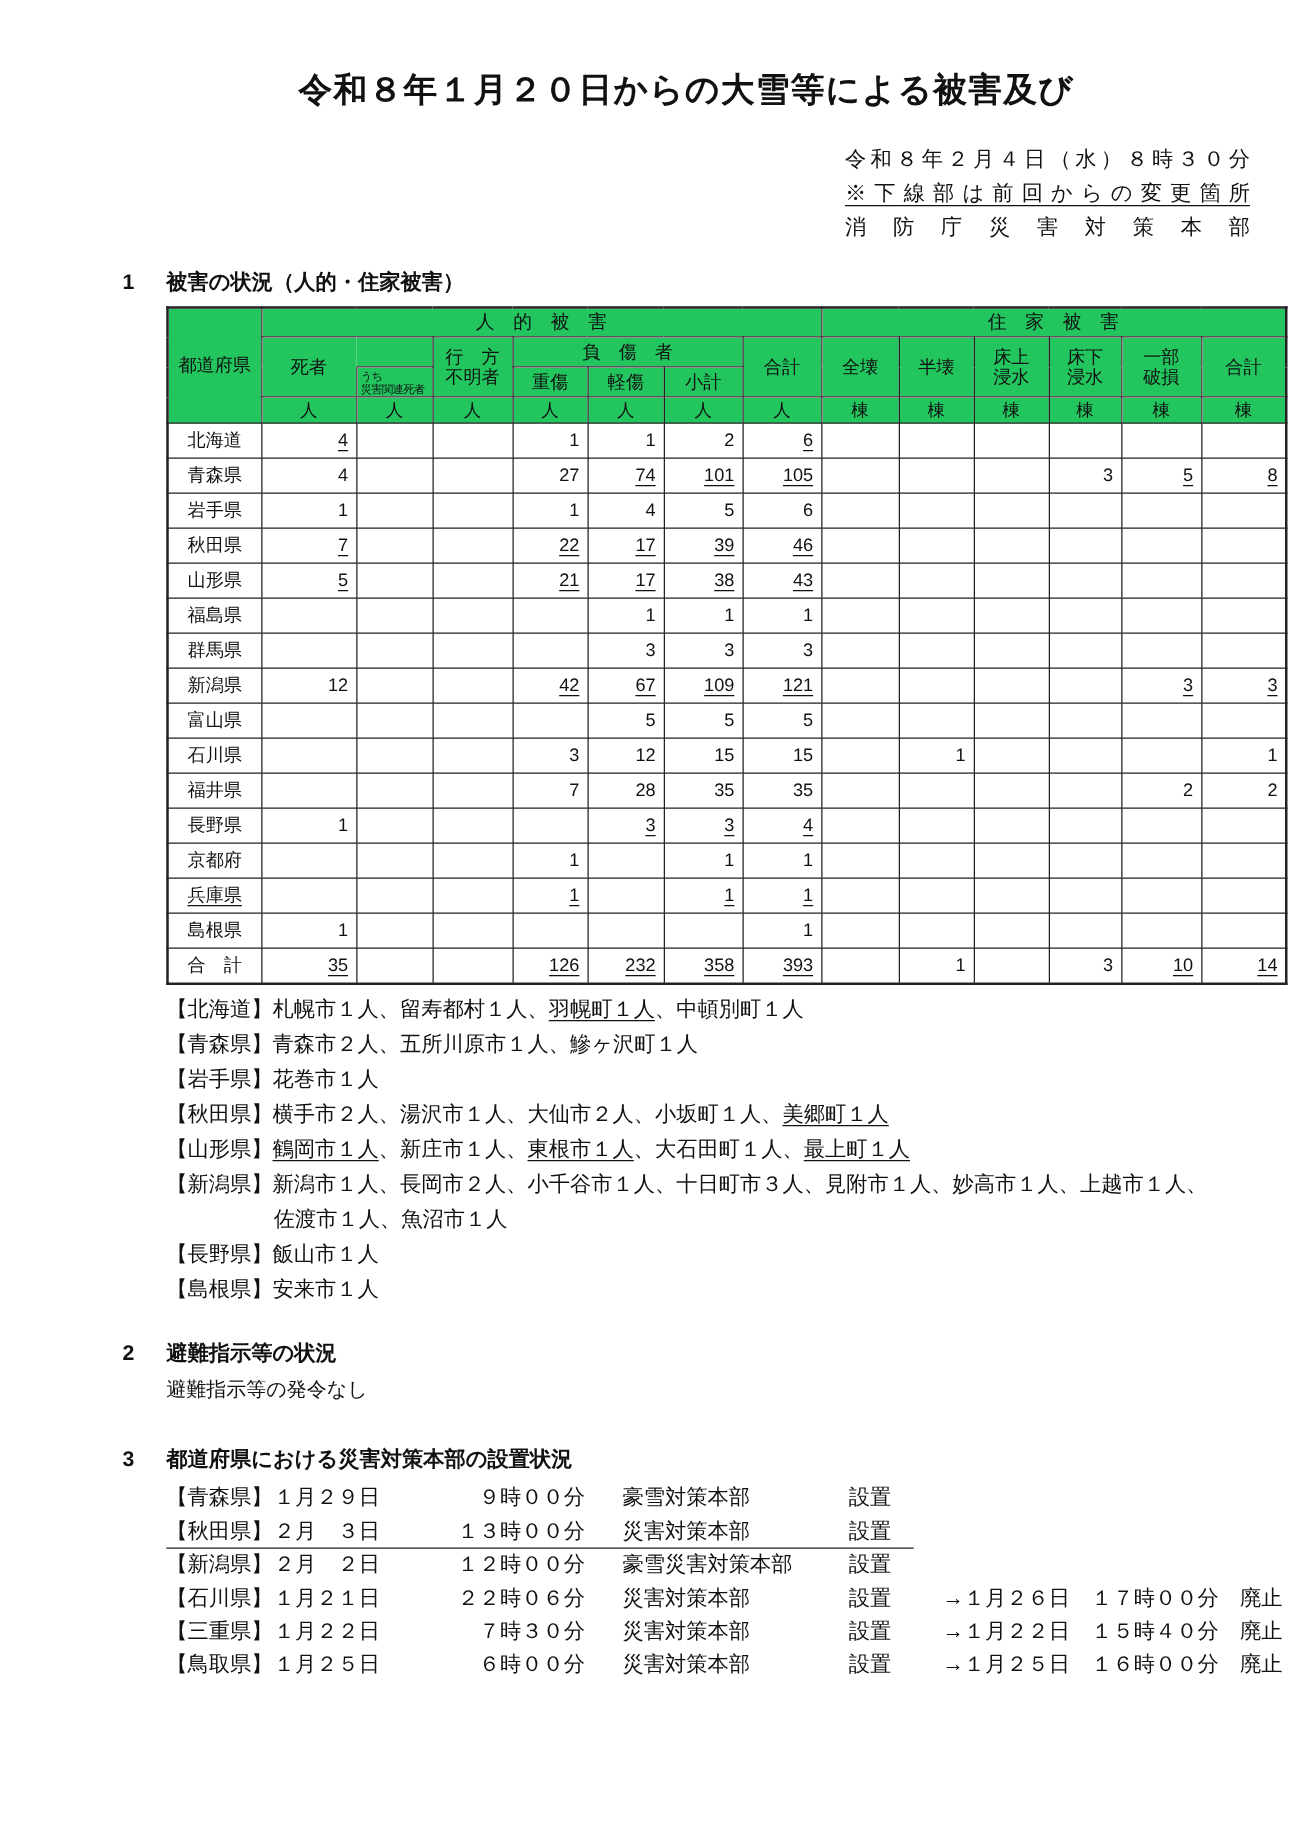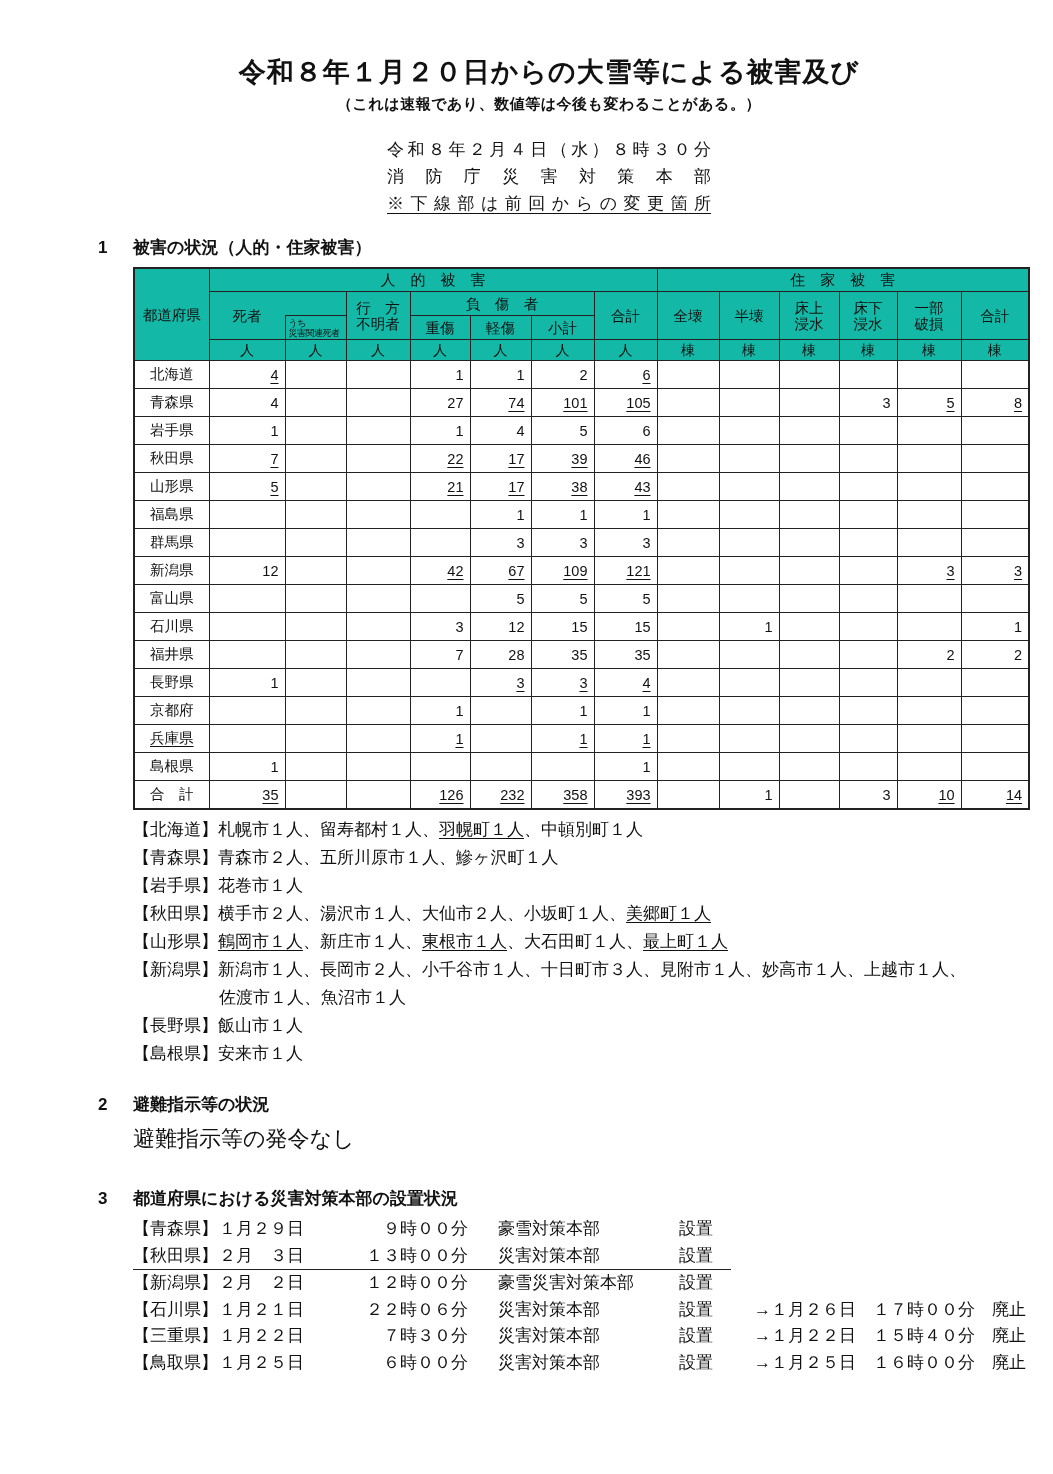--- a/index.html
+++ b/index.html
@@ -9,53 +9,53 @@
     -webkit-font-smoothing:antialiased;
   }
   .page{padding:52px 53px 0 98px;box-sizing:border-box;}
 
   
   .title-block{text-align:center;}
   .title-line{font-size:27px;font-weight:bold;line-height:40px;letter-spacing:1px;}
   .title-note{font-size:15px;font-weight:bold;margin-top:3px;letter-spacing:.5px;}
 
   
-  .date-block{margin-top:22px;display:flex;flex-direction:column;align-items:center;}
+  .date-block{margin-top:22px;display:flex;flex-direction:column;align-items:flex-end;}
   .jline{width:324px;font-size:17px;line-height:27px;text-align:justify;text-align-last:justify;}
   .uline{text-decoration:underline;text-underline-offset:4px;}
 
   
   .sec-heading{display:flex;font-weight:bold;font-size:17px;line-height:22px;}
   .sec-num{width:35px;}
   .sec1{margin-top:20px;}
 
   
   table.dmg{border-collapse:collapse;table-layout:fixed;width:896px;margin:8px 0 0 35px;border:2px solid #222;}
   .dmg th,.dmg td{border:1px solid #222;padding:0;overflow:hidden;}
-  .dmg th{background:#14b8a6;font-weight:normal;font-size:14.5px;text-align:center;vertical-align:middle;line-height:16px;}
+  .dmg th{background:#22c55e;font-weight:normal;font-size:14.5px;text-align:center;vertical-align:middle;line-height:16px;}
   .dmg th.grp{font-size:15px;height:22px;}
   .dmg tr.hB{height:24px;} .dmg tr.hC{height:24px;} .dmg tr.hD{height:21px;}
   .dmg th.units{font-size:14px;}
   .dmg th.related{font-size:9px;line-height:10px;text-align:left;vertical-align:top;padding:2px 0 0 3px;letter-spacing:-0.5px;}
   .dmg th.noR{border-right:none;}
   .dmg th.noL{border-left:none;border-bottom:1px solid #222;}
   .dmg td{height:27px;font-size:14.5px;}
   .dmg td.num{text-align:right;padding-right:6px;}
   .dmg td.pref{text-align:center;}
   .u{text-decoration:underline;text-underline-offset:3px;text-decoration-thickness:1px;}
 
   
   .breakdown{margin:6px 0 0 35px;font-size:17px;line-height:28px;}
   .bd-heading{font-size:17px;}
   .bd-pref{display:inline-block;}
   .bd-line.indent{padding-left:86px;}
 
   
   .sec2{margin-top:26px;}
-  .sec-body{margin:8px 0 0 35px;font-size:22px;}
+  .sec-body{margin:8px 0 0 35px;font-size:16px;}
 
   
   .sec3{margin-top:34px;}
   .hq-rows{margin:6px 0 0 35px;}
   .hq-row{display:flex;font-size:17px;line-height:26.5px;white-space:pre;}
   .hq-main{display:inline-flex;}
   .hq-main.hq-u{border-bottom:1.5px solid #222;}
   .hq-pref{width:86px;}
   .hq-date{width:94px;}
   .hq-time{width:155px;text-align:right;}
@@ -63,27 +63,26 @@
   .hq-status{width:52px;}
   .hq-after{margin-left:23px;}
 </style>
 </head>
 <body>
 
 <div class="page">
 
   <div class="title-block">
     <div class="title-line">令和８年１月２０日からの大雪等による被害及び</div>
-    <div class="title-note">（これは速報であり、数値等は今後も変わることがある。）</div>
   </div>
 
   <div class="date-block">
     <div class="jline">令和８年２月４日（水）８時３０分</div>
+    <div class="jline uline">※下線部は前回からの変更箇所</div>
     <div class="jline">消防庁災害対策本部</div>
-    <div class="jline uline">※下線部は前回からの変更箇所</div>
   </div>
 
   <div class="sec1">
     <div class="sec-heading">
       <span class="sec-num">1</span>
       <span>被害の状況（人的・住家被害）</span>
     </div>
 
     <table class="dmg">
       <colgroup>

